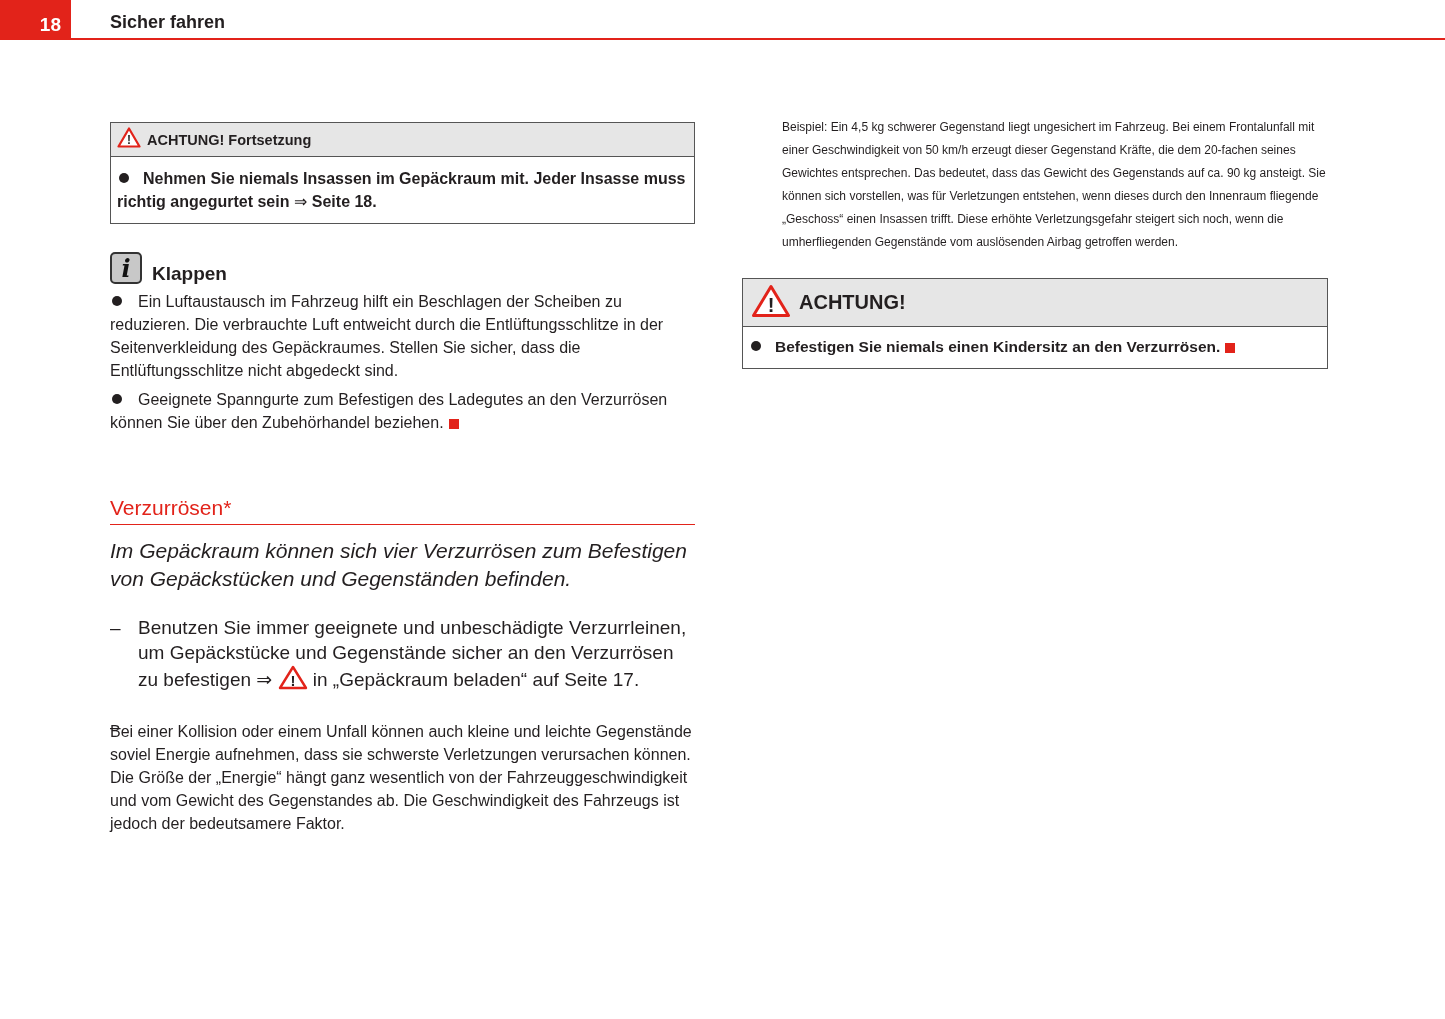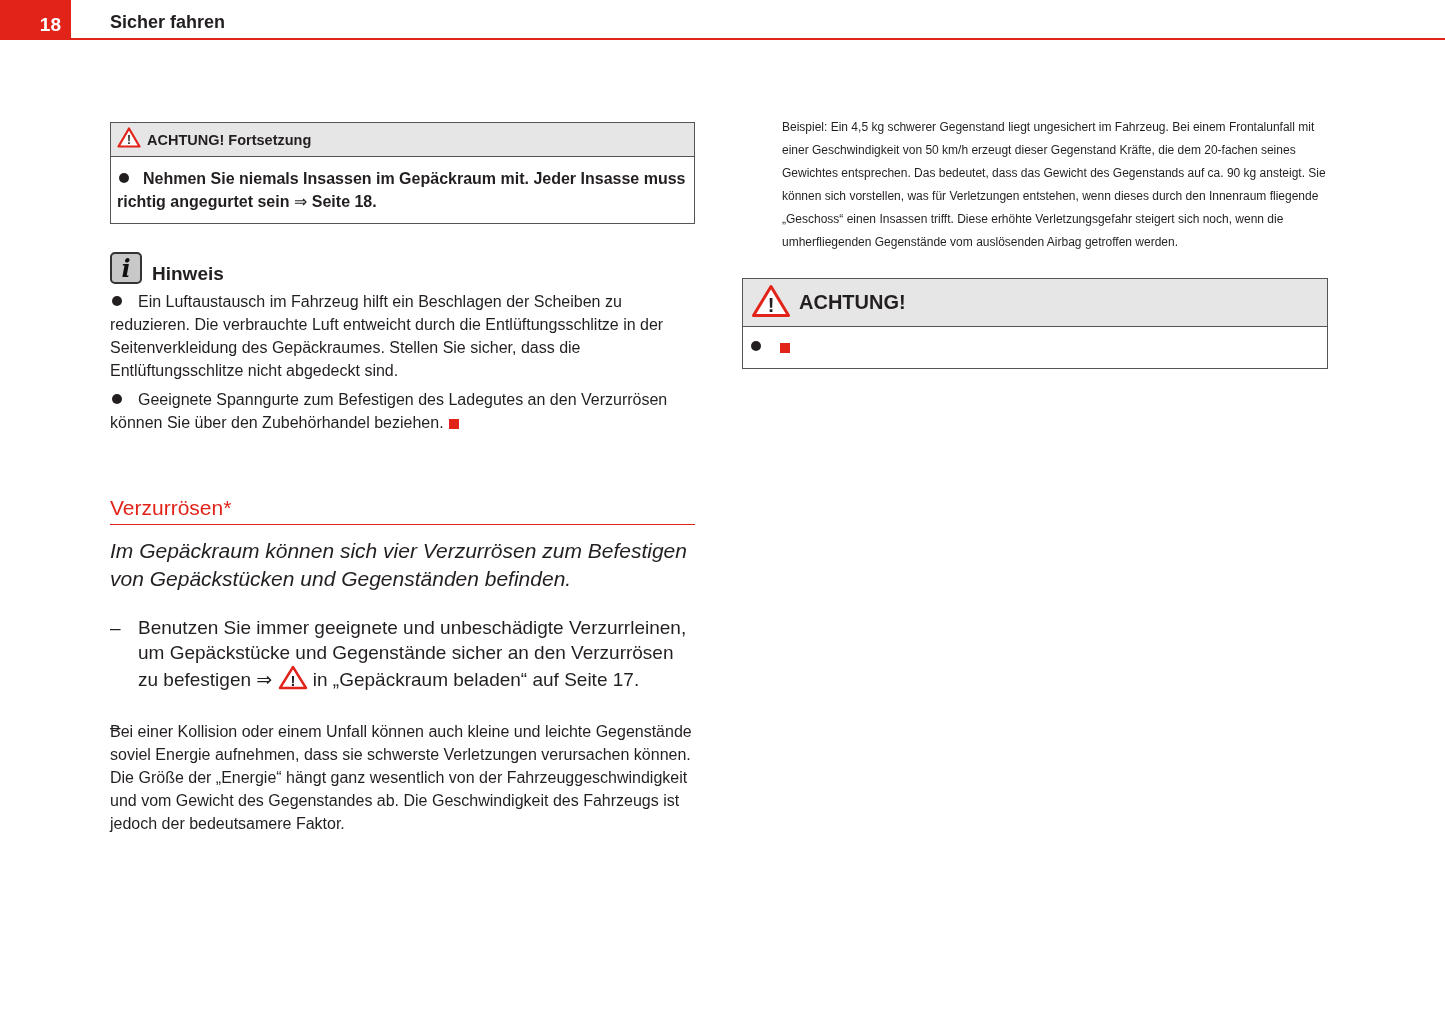--- a/index.html
+++ b/index.html
@@ -80,21 +80,21 @@
         <span class="bullet"></span><span>Nehmen Sie niemals Insassen im Gepäckraum mit. Jeder Insasse muss richtig angegurtet sein</span>
         <span class="arrow">⇒</span>
         <span>Seite 18.</span>
       </div>
     </div>
   </div>
 
   <div class="hinweis">
     <div class="hinweis-head">
       <div class="info-icon">i</div>
-      <div class="hinweis-title">Hinweis</div>
+      <div class="hinweis-title">Klappen</div>
     </div>
     <p class="para">
       <span class="bullet"></span><span>Ein Luftaustausch im Fahrzeug hilft ein Beschlagen der Scheiben zu reduzieren. Die verbrauchte Luft entweicht durch die Entlüftungsschlitze in der Seitenverkleidung des Gepäckraumes. Stellen Sie sicher, dass die Entlüftungsschlitze nicht abgedeckt sind.</span>
     </p>
     <p class="para">
       <span class="bullet"></span><span>Geeignete Spanngurte zum Befestigen des Ladegutes an den Verzurrösen können Sie über den Zubehörhandel beziehen.</span><span class="endmark"></span>
     </p>
   </div>
 
   <div class="sec-title">Verzurrösen*</div>
@@ -129,17 +129,17 @@
       <span>
         <svg width="40" height="34" viewBox="0 0 40 34">
             <path d="M20 2.5 L37.5 31.5 L2.5 31.5 Z" fill="#fff" stroke="#e2231a" stroke-width="3" stroke-linejoin="round"></path>
             <text x="20" y="28" text-anchor="middle" font-size="20" font-weight="bold" fill="#231f20" font-family="Liberation Sans, sans-serif">!</text>
           </svg>
       </span>
       <span class="warnbox-title">ACHTUNG!</span>
     </div>
     <div class="warnbox-body">
       <div class="warn-item">
-        <span class="bullet"></span><span class="endmark"></span>
+        <span class="bullet"></span><span>Befestigen Sie niemals einen Kindersitz an den Verzurrösen.</span><span class="endmark"></span>
       </div>
     </div>
   </div>
 </div>
 
 </body></html>

